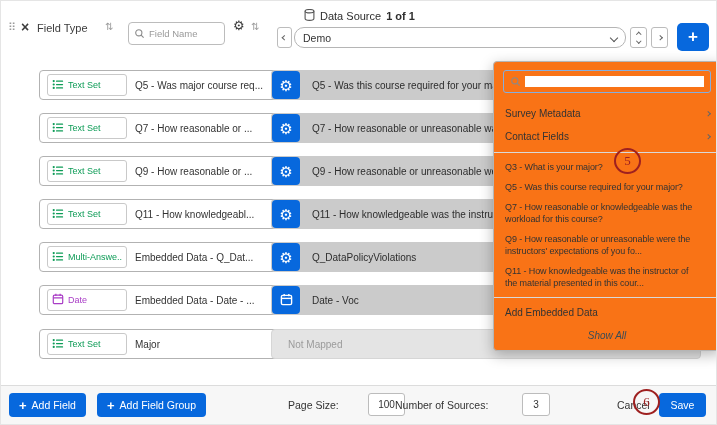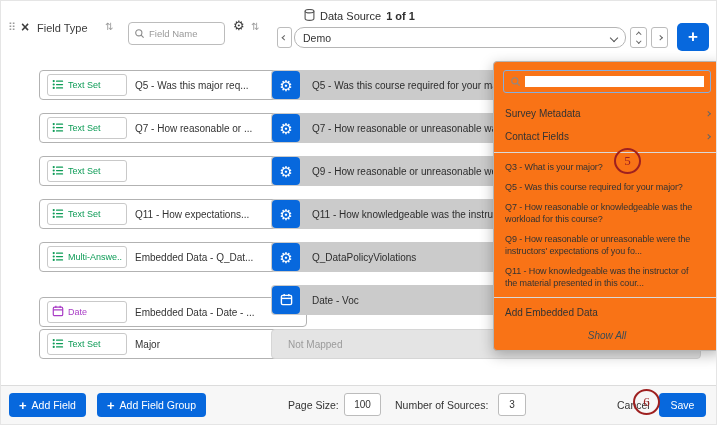--- a/index.html
+++ b/index.html
@@ -59,21 +59,21 @@
   .pp-div{border:0;border-top:1px solid #d9d9d9;margin:4px 0;}
   .pp-opt{padding:4px 20px 4px 11px;font-size:9px;line-height:12px;color:#333;letter-spacing:-0.1px;}
   .pp-item{height:20px;display:flex;align-items:center;padding:0 11px;font-size:10px;color:#333;}
   .pp-showall{height:22px;display:flex;align-items:center;justify-content:center;font-size:10px;color:#3a4c57;margin-top:2px;font-style:italic;}
 
   
   .footer{position:absolute;left:0;top:384px;width:717px;height:41px;background:#f7f7f7;border-top:1px solid #dcdcdc;}
   .btn-blue{position:absolute;top:392px;height:24px;background:#0768DD;border-radius:4px;color:#fff;font-size:10.5px;display:flex;align-items:center;gap:5px;padding:0 10px;white-space:nowrap;}
   .btn-plus{font-size:13px;font-weight:bold;line-height:1;}
   .f-label{position:absolute;top:398px;font-size:10.5px;color:#333;white-space:nowrap;}
-  .f-input{position:absolute;top:392px;height:23px;border:1px solid #bcbcbc;border-radius:3px;text-align:center;font-size:10px;font-family:inherit;color:#333;background:#fff;}
+  .f-input{position:absolute;top:392px;height:23px;border:1px solid #bcbcbc;border-radius:3px;text-align:center;font-size:10px;font-family:inherit;color:#333;background:#fff;margin-left:24px;}
   .cancel{position:absolute;left:616px;top:398px;font-size:10.5px;color:#333;}
   .save{left:658px;width:47px;justify-content:center;padding:0;}
 
   
   .ann{position:absolute;border:2.5px solid #9E2020;border-radius:50%;color:#9E2020;display:flex;align-items:center;justify-content:center;font-size:13px;z-index:100;font-family:"Liberation Serif",serif;}
 </style>
 </head>
 <body>
 
 <div class="app">
@@ -129,21 +129,21 @@
       <span><svg width="12" height="11" viewBox="0 0 14 12" fill="currentColor">
             <circle cx="2" cy="2" r="1.3"></circle>
             <rect x="4.6" y="1.3" width="8.4" height="1.5" rx="0.7"></rect>
             <circle cx="2" cy="6" r="1.3"></circle>
             <rect x="4.6" y="5.3" width="8.4" height="1.5" rx="0.7"></rect>
             <circle cx="2" cy="10" r="1.3"></circle>
             <rect x="4.6" y="9.3" width="8.4" height="1.5" rx="0.7"></rect>
           </svg></span>
       <span class="t">Text Set</span>
     </div>
-    <span class="lbl">Q5 - Was this major req...</span>
+    <span class="lbl">Q5 - Was major course req...</span>
   </div>
   <div class="lrow" style="top:112px">
     <div class="chip green">
       <span><svg width="12" height="11" viewBox="0 0 14 12" fill="currentColor">
             <circle cx="2" cy="2" r="1.3"></circle>
             <rect x="4.6" y="1.3" width="8.4" height="1.5" rx="0.7"></rect>
             <circle cx="2" cy="6" r="1.3"></circle>
             <rect x="4.6" y="5.3" width="8.4" height="1.5" rx="0.7"></rect>
             <circle cx="2" cy="10" r="1.3"></circle>
             <rect x="4.6" y="9.3" width="8.4" height="1.5" rx="0.7"></rect>
@@ -157,50 +157,51 @@
       <span><svg width="12" height="11" viewBox="0 0 14 12" fill="currentColor">
             <circle cx="2" cy="2" r="1.3"></circle>
             <rect x="4.6" y="1.3" width="8.4" height="1.5" rx="0.7"></rect>
             <circle cx="2" cy="6" r="1.3"></circle>
             <rect x="4.6" y="5.3" width="8.4" height="1.5" rx="0.7"></rect>
             <circle cx="2" cy="10" r="1.3"></circle>
             <rect x="4.6" y="9.3" width="8.4" height="1.5" rx="0.7"></rect>
           </svg></span>
       <span class="t">Text Set</span>
     </div>
+    <span class="lbl">Q9 - How reasonable or ...</span>
   </div>
   <div class="lrow" style="top:198px">
     <div class="chip green">
       <span><svg width="12" height="11" viewBox="0 0 14 12" fill="currentColor">
             <circle cx="2" cy="2" r="1.3"></circle>
             <rect x="4.6" y="1.3" width="8.4" height="1.5" rx="0.7"></rect>
             <circle cx="2" cy="6" r="1.3"></circle>
             <rect x="4.6" y="5.3" width="8.4" height="1.5" rx="0.7"></rect>
             <circle cx="2" cy="10" r="1.3"></circle>
             <rect x="4.6" y="9.3" width="8.4" height="1.5" rx="0.7"></rect>
           </svg></span>
       <span class="t">Text Set</span>
     </div>
-    <span class="lbl">Q11 - How expectations...</span>
+    <span class="lbl">Q11 - How knowledgeabl...</span>
   </div>
   <div class="lrow" style="top:241px">
     <div class="chip green">
       <span><svg width="12" height="11" viewBox="0 0 14 12" fill="currentColor">
             <circle cx="2" cy="2" r="1.3"></circle>
             <rect x="4.6" y="1.3" width="8.4" height="1.5" rx="0.7"></rect>
             <circle cx="2" cy="6" r="1.3"></circle>
             <rect x="4.6" y="5.3" width="8.4" height="1.5" rx="0.7"></rect>
             <circle cx="2" cy="10" r="1.3"></circle>
             <rect x="4.6" y="9.3" width="8.4" height="1.5" rx="0.7"></rect>
           </svg></span>
       <span class="t">Multi-Answe...</span>
     </div>
     <span class="lbl">Embedded Data - Q_Dat...</span>
   </div>
-  <div class="lrow" style="top:296px">
+  <div class="lrow" style="top:284px">
     <div class="chip purple">
       <span><svg width="12" height="12" viewBox="0 0 14 14">
             <rect x="1.5" y="2.5" width="11" height="10" rx="1.5" fill="none" stroke="currentColor" stroke-width="1.4"></rect>
             <line x1="1.5" y1="5.8" x2="12.5" y2="5.8" stroke="currentColor" stroke-width="1.4"></line>
             <line x1="4.5" y1="1" x2="4.5" y2="3.5" stroke="currentColor" stroke-width="1.4"></line>
             <line x1="9.5" y1="1" x2="9.5" y2="3.5" stroke="currentColor" stroke-width="1.4"></line>
           </svg></span>
       <span class="t">Date</span>
     </div>
     <span class="lbl">Embedded Data - Date - ...</span>

